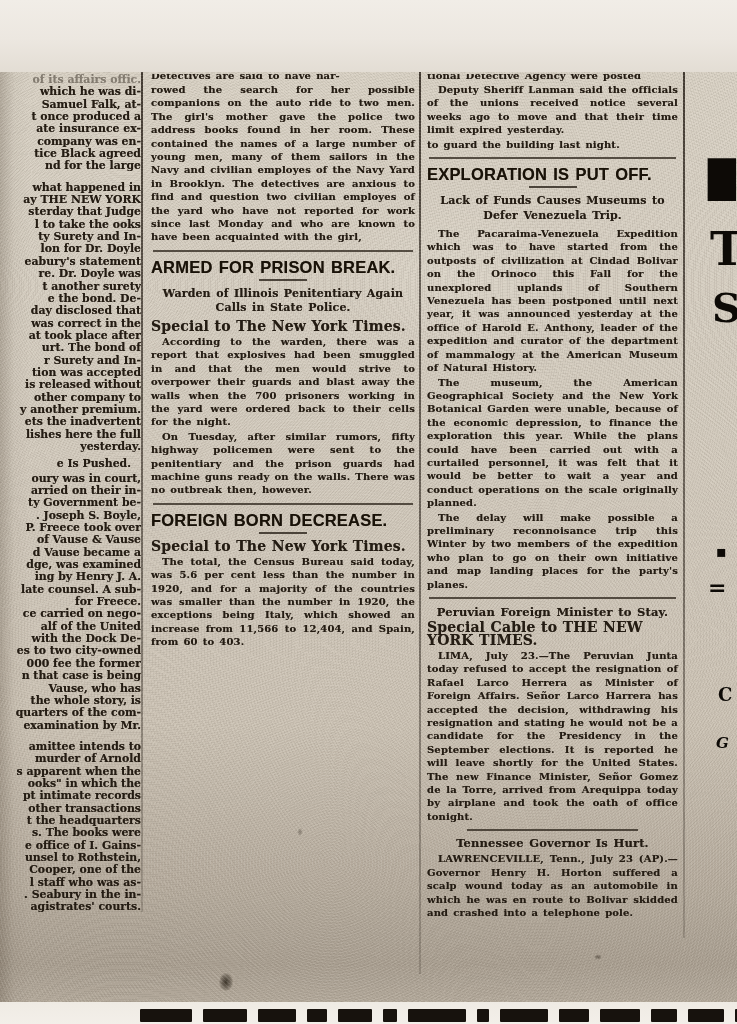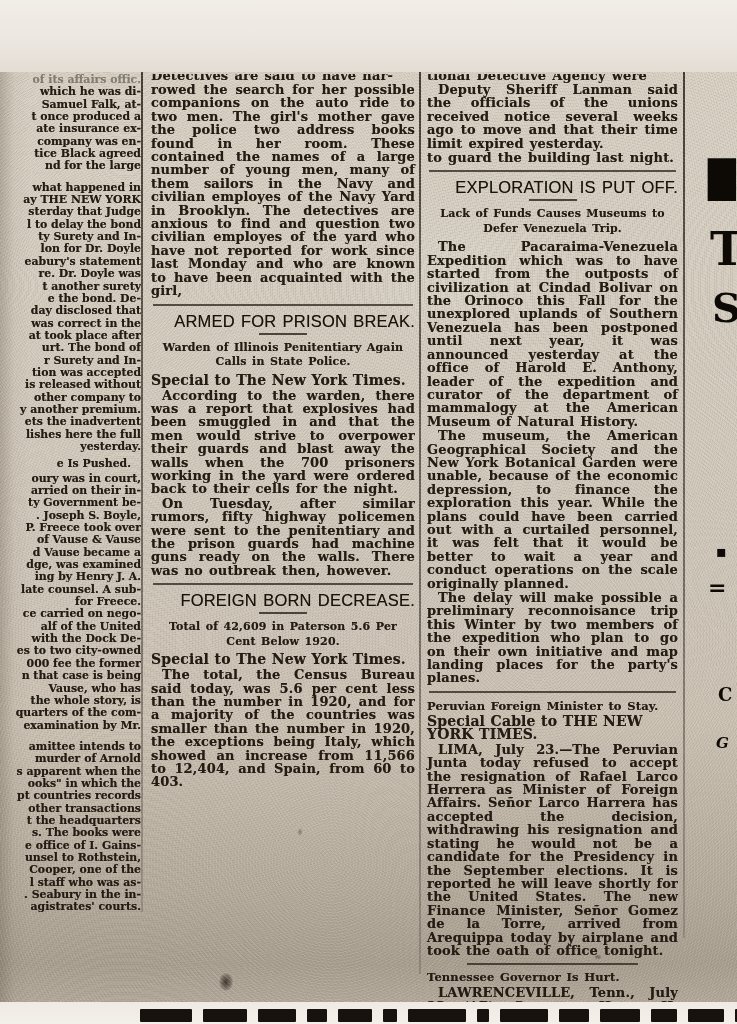--- a/index.html
+++ b/index.html
@@ -70,34 +70,34 @@
   .col-right{left:427px;width:251px;}
 
   
   .ln{white-space:nowrap;overflow:hidden;text-align:right;
       font-size:10.9px;line-height:12.35px;font-weight:700;}
   .ln.faint{opacity:.45;}
   .ln.gap{margin-top:9px;}
   .ln.subhead{text-align:right;margin:5px 10px 2px 0;}
 
   
-  .blk{font-size:13px;line-height:13.4px;font-weight:700;
+  .blk{font-size:10px;line-height:13.4px;font-weight:700;
        letter-spacing:.15px;word-spacing:1.4px;}
   .blk-cutline{height:9px;overflow:hidden;}
   .blk-cutline span{display:block;margin-top:-5px;}
   .blk-para{text-align:justify;text-indent:11px;margin:0 0 1px;}
   .blk-para.noind{text-indent:0;}
   .blk-sep{border-top:2px solid rgba(43,35,26,.75);margin:6px 2px 6px;height:0;}
   .blk-sep.short{margin:6px 40px 5px;}
-  .blk-headline{font-family:"Liberation Sans", sans-serif;font-weight:400;
-       font-size:16.5px;line-height:19px;text-align:right;letter-spacing:.2px;
+  .blk-headline{font-family:"Liberation Sans", sans-serif;font-weight:700;
+       font-size:16.5px;line-height:19px;text-align:left;letter-spacing:.2px;
        white-space:nowrap;margin:2px 0 1px;color:#191208;}
   .blk-hrule{width:48px;border-top:2.5px solid rgba(43,35,26,.8);margin:2px auto 6px;height:0;}
   .blk-subhead{font-size:11px;line-height:14.5px;text-align:center;margin:1px 6px 4px;}
-  .blk-subhead2{font-size:11.5px;line-height:14px;margin:3px 0 2px;}
+  .blk-subhead2{font-size:11.5px;line-height:14px;text-align:center;margin:3px 0 2px;}
   .blk-credit{font-size:14px;line-height:13px;
        margin:0 0 2px;word-spacing:.5px;}
 
   
   .edge-strip{position:absolute;left:688px;right:0;top:0;bottom:0;overflow:hidden;z-index:3;}
   .frag{position:absolute;color:#0d0a06;font-weight:700;font-family:"DejaVu Serif", serif;}
   .frag.i0{top:86px;left:20px;font-size:36px;}
   .frag.i1{top:150px;left:22px;font-size:46px;}
   .frag.i2{top:212px;left:24px;font-size:40px;}
   .frag.i3{top:470px;left:28px;font-size:16px;}
@@ -120,21 +120,21 @@
         <div class="ln i1"><span>which he was di-</span></div>
         <div class="ln i2"><span>Samuel Falk, at-</span></div>
         <div class="ln i3"><span>t once produced a</span></div>
         <div class="ln i4"><span>ate insurance ex-</span></div>
         <div class="ln i5"><span>company was en-</span></div>
         <div class="ln i6"><span>tice Black agreed</span></div>
         <div class="ln i7"><span>nd for the large</span></div>
         <div class="ln gap i8"><span>what happened in</span></div>
         <div class="ln i9"><span>ay THE NEW YORK</span></div>
         <div class="ln i10"><span>sterday that Judge</span></div>
-        <div class="ln i11"><span>l to delay the bond</span></div>
+        <div class="ln i11"><span>l to take the ooks</span></div>
         <div class="ln i12"><span>ty Surety and In-</span></div>
         <div class="ln i13"><span>lon for Dr. Doyle</span></div>
         <div class="ln i14"><span>eabury's statement</span></div>
         <div class="ln i15"><span>re. Dr. Doyle was</span></div>
         <div class="ln i16"><span>t another surety</span></div>
         <div class="ln i17"><span>e the bond.  De-</span></div>
         <div class="ln i18"><span>day disclosed that</span></div>
         <div class="ln i19"><span>was correct in the</span></div>
         <div class="ln i20"><span>at took place after</span></div>
         <div class="ln i21"><span>urt.  The bond of</span></div>
@@ -165,21 +165,21 @@
         <div class="ln i46"><span>000 fee the former</span></div>
         <div class="ln i47"><span>n that case is being</span></div>
         <div class="ln i48"><span>Vause, who has</span></div>
         <div class="ln i49"><span>the whole story, is</span></div>
         <div class="ln i50"><span>quarters of the com-</span></div>
         <div class="ln i51"><span>examination by Mr.</span></div>
         <div class="ln gap i52"><span>amittee intends to</span></div>
         <div class="ln i53"><span>murder of Arnold</span></div>
         <div class="ln i54"><span>s apparent when the</span></div>
         <div class="ln i55"><span>ooks" in which the</span></div>
-        <div class="ln i56"><span>pt countries records</span></div>
+        <div class="ln i56"><span>pt intimate records</span></div>
         <div class="ln i57"><span>other transactions</span></div>
         <div class="ln i58"><span>t the headquarters</span></div>
         <div class="ln i59"><span>s.  The books were</span></div>
         <div class="ln i60"><span>e office of I. Gains-</span></div>
         <div class="ln i61"><span>unsel to Rothstein,</span></div>
         <div class="ln i62"><span>Cooper, one of the</span></div>
         <div class="ln i63"><span>l staff who was as-</span></div>
         <div class="ln i64"><span>. Seabury in the in-</span></div>
         <div class="ln i65"><span>agistrates' courts.</span></div>
       </div>
@@ -195,21 +195,20 @@
         <div class="blk blk-sep i2"><span></span></div>
         <div class="blk blk-headline i3"><span>ARMED FOR PRISON BREAK.</span></div>
         <div class="blk blk-hrule i4"><span></span></div>
         <div class="blk blk-subhead i5"><span>Warden of Illinois Penitentiary Again Calls in State Police.</span></div>
         <div class="blk blk-credit i6"><span>Special to The New York Times.</span></div>
         <div class="blk blk-para i8"><span>According to the warden, there was a report that explosives had been smuggled in and that the men would strive to overpower their guards and blast away the walls when the 700 prisoners working in the yard were ordered back to their cells for the night.</span></div>
         <div class="blk blk-para i9"><span>On Tuesday, after similar rumors, fifty highway policemen were sent to the penitentiary and the prison guards had machine guns ready on the walls.  There was no outbreak then, however.</span></div>
         <div class="blk blk-sep i10"><span></span></div>
         <div class="blk blk-headline i11"><span>FOREIGN BORN DECREASE.</span></div>
         <div class="blk blk-hrule i12"><span></span></div>
-        <div class="blk blk-subhead i13"><span>Total of 42,609 in Paterson 5.6 Per Cent Below 1920.</span></div>
         <div class="blk blk-credit i14"><span>Special to The New York Times.</span></div>
         <div class="blk blk-para i16"><span>The total, the Census Bureau said today, was 5.6 per cent less than the number in 1920, and for a majority of the countries was smaller than the number in 1920, the exceptions being Italy, which showed an increase from 11,566 to 12,404, and Spain, from 60 to 403.</span></div>
       </div>
 
     <div class="vr vr2"></div>
 
     <div class="col col-right">
 
     <div class="blk blk-cutline i0">
           <span>tional Detective Agency were posted</span>

